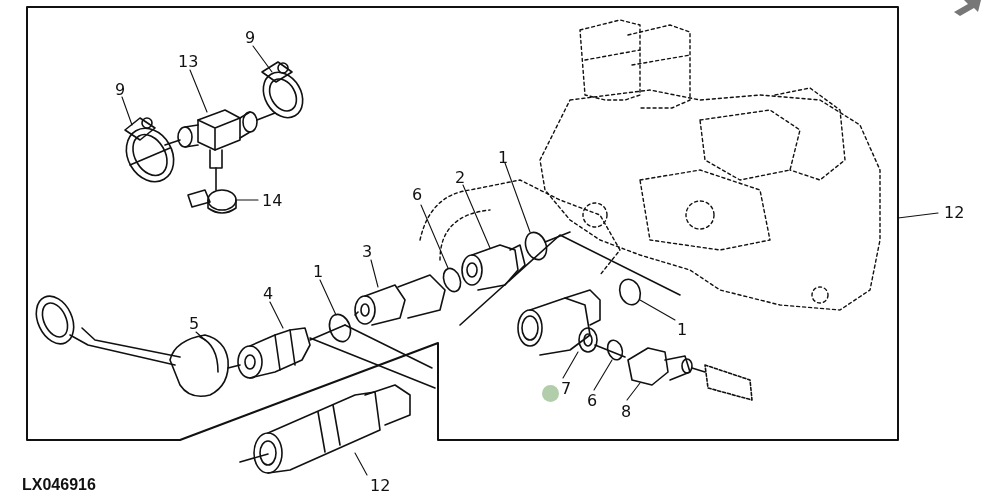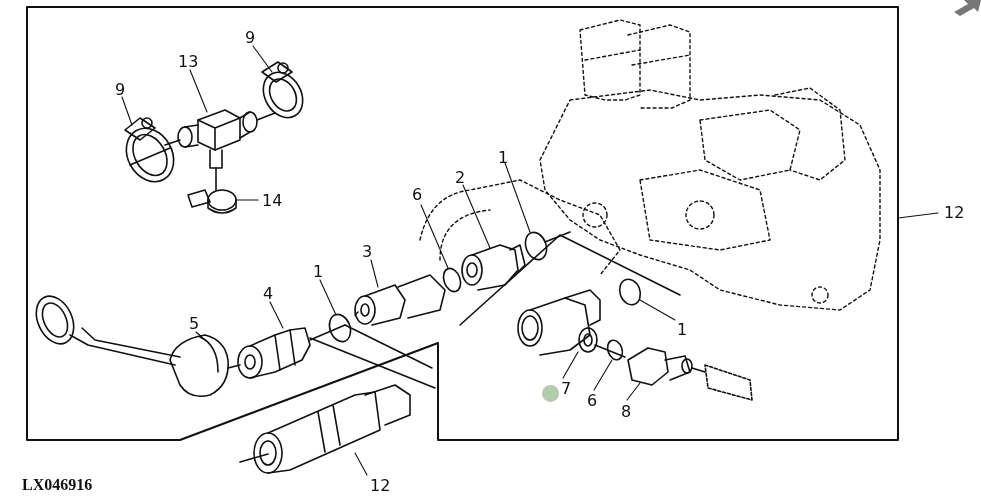--- a/index.html
+++ b/index.html
@@ -1,19 +1,19 @@
 <!DOCTYPE html>
 <html><head>
 <meta charset="utf-8">
 <style>
   html,body{margin:0;padding:0;background:#ffffff;}
   body{width:981px;height:496px;position:relative;overflow:hidden;font-family:"Liberation Sans",sans-serif;}
   svg{position:absolute;left:0;top:0;}
   .callout{position:absolute;font-family:"DejaVu Sans",sans-serif;font-size:16px;color:#111;line-height:1;}
-  .figure-id{position:absolute;left:22px;top:476px;font-family:Liberation Serif, serif;font-weight:bold;font-size:16px;color:#111;}
+  .figure-id{position:absolute;left:22px;top:476px;font-family:Liberation Sans, sans-serif;font-weight:bold;font-size:16px;color:#111;}
   .marker{position:absolute;left:542px;top:385px;width:17px;height:17px;border-radius:50%;background:#a8c8a0;opacity:.9;}
   .corner-arrow{position:absolute;left:950px;top:0;width:31px;height:16px;}
 </style>
 </head>
 <body>
 
 <svg width="981" height="496" viewBox="0 0 981 496" fill="none" stroke="#111" stroke-width="1.6" stroke-linecap="round" stroke-linejoin="round">
 
   <path d="M27 7 L898 7 L898 440 L438 440 L438 343 L180 440 L27 440 Z" stroke-width="2"></path>
 

